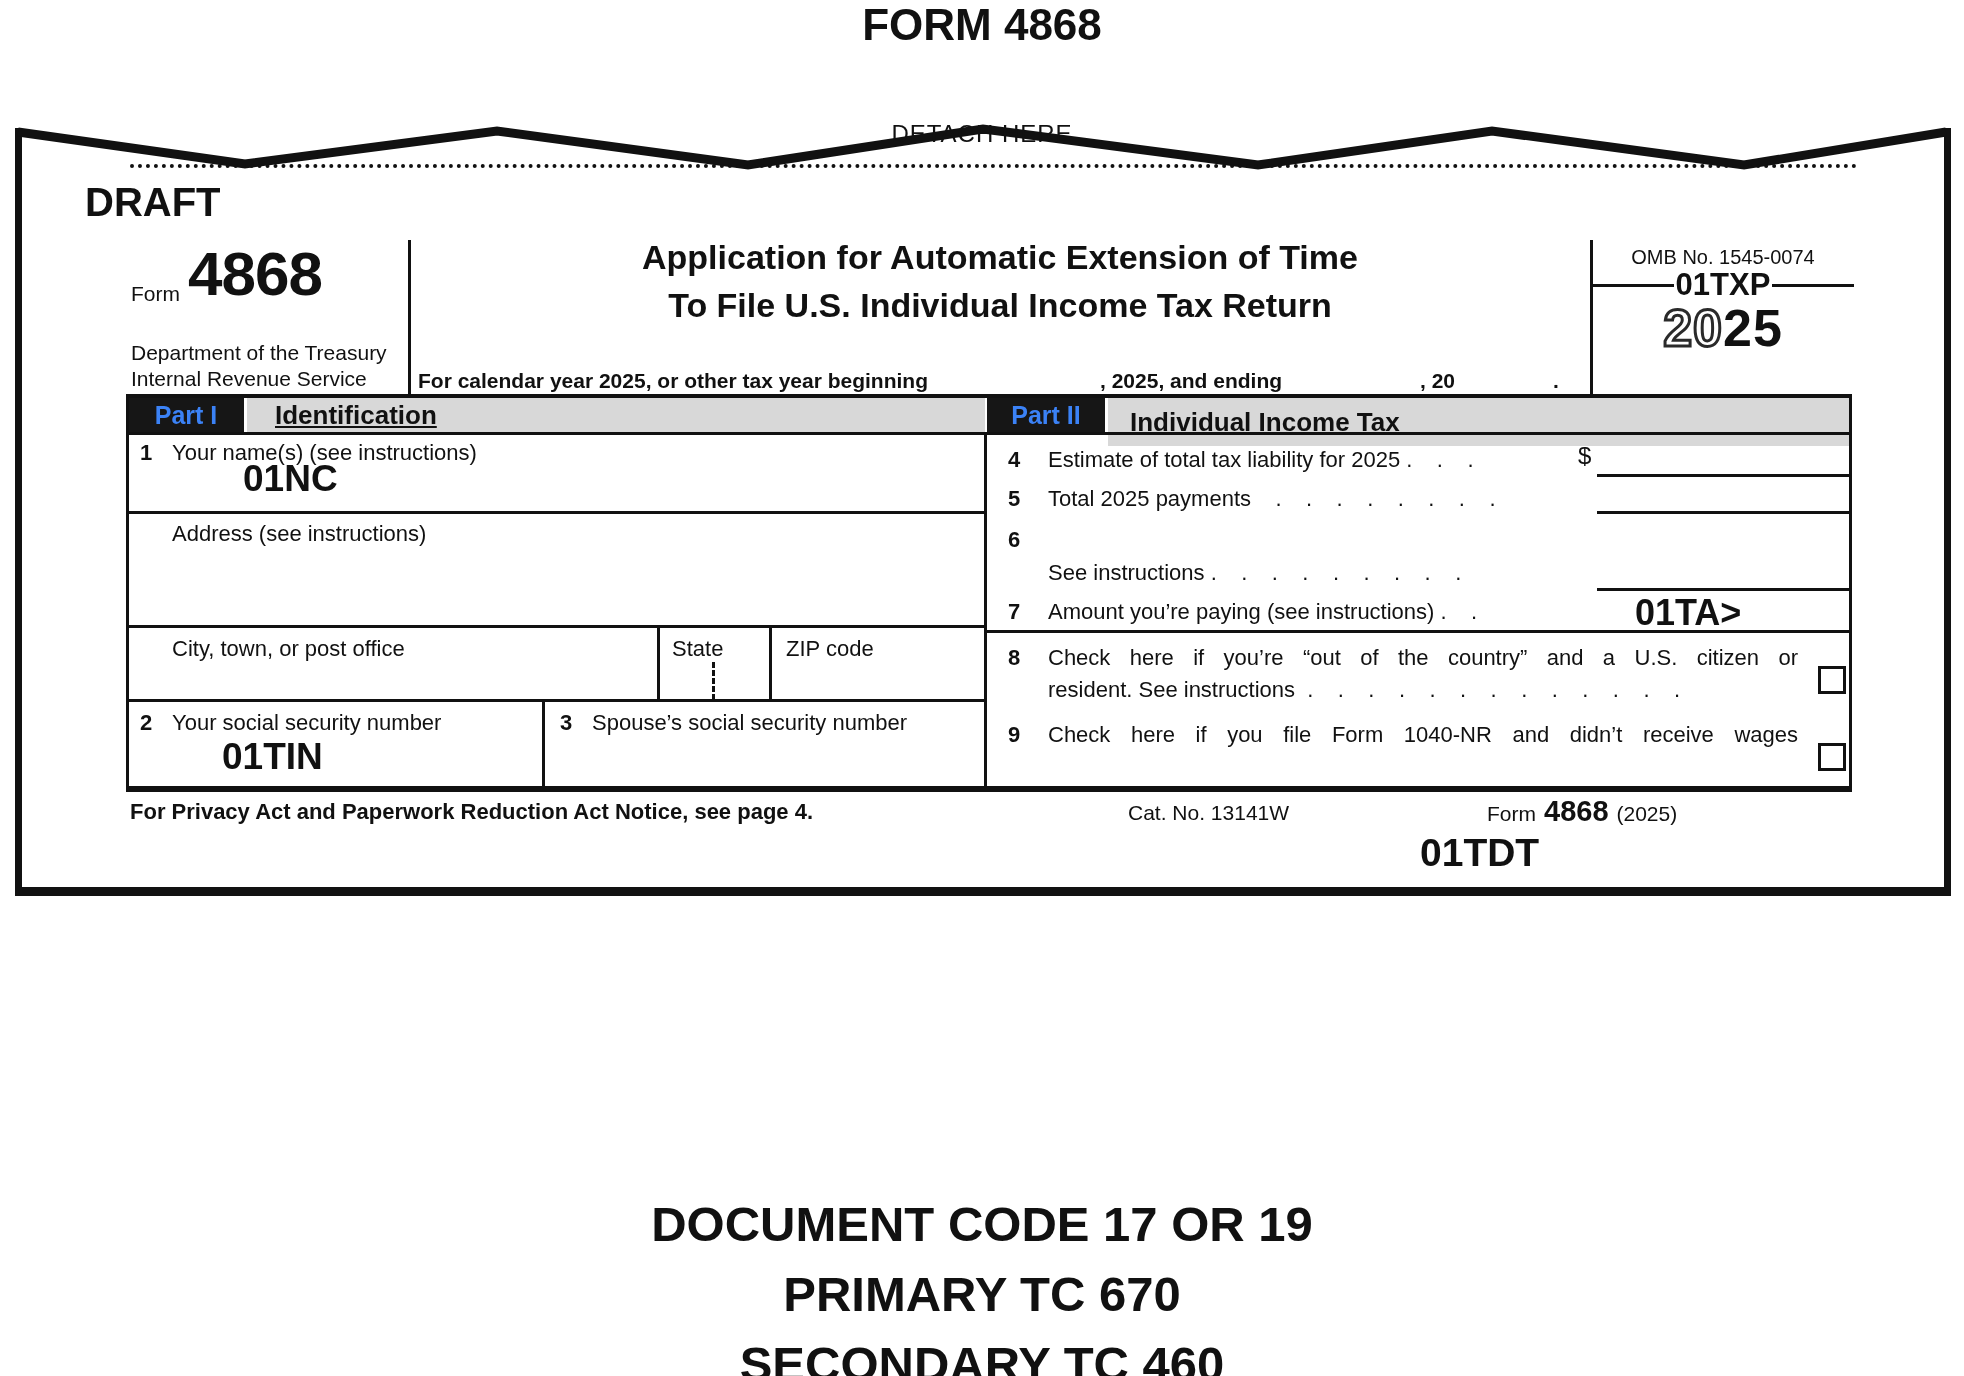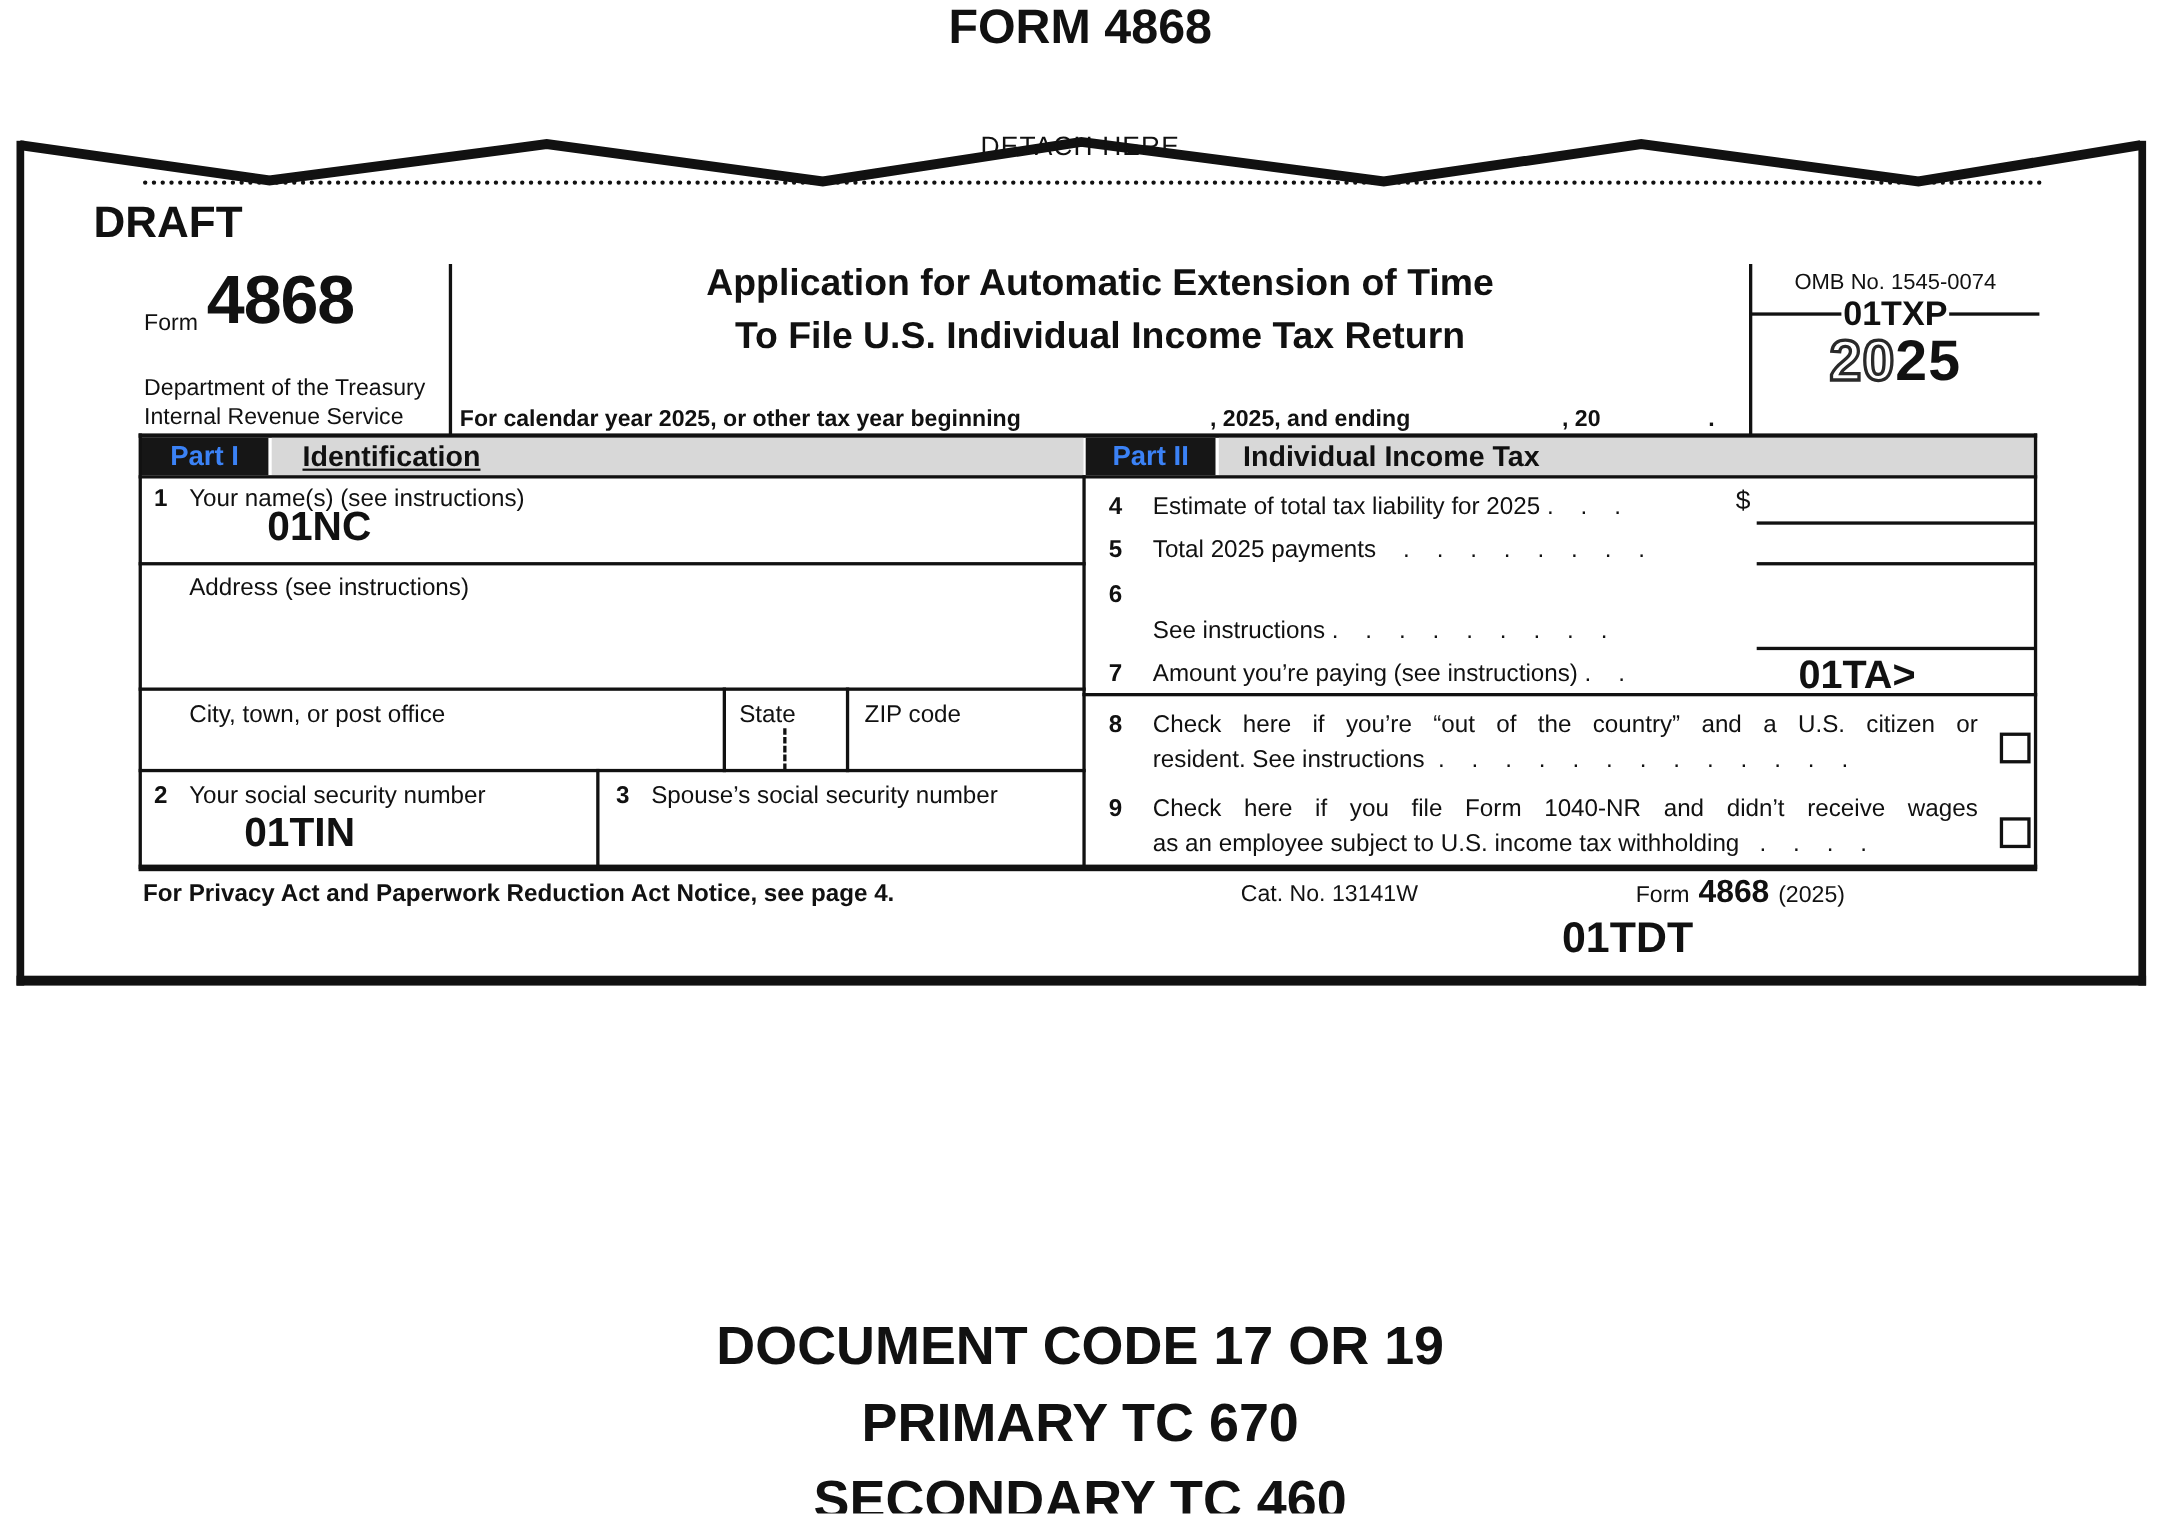--- a/index.html
+++ b/index.html
@@ -67,21 +67,21 @@
     <span class="line" style="flex:1; height:3px;"></span>
   </div>
   <div class="abs center" style="left:1592px; top:298px; width:262px; font-size:52px; font-weight:bold; letter-spacing:1px;">
     <span class="outline20">20</span><span>25</span>
   </div>
 
   <div class="abs line" style="left:126px; top:394px; width:1726px; height:4px;"></div>
   <div class="abs blackBox b" style="left:128px; top:398px; width:116px; height:34px; font-size:25px;">Part I</div>
   <div class="abs grayBar b" style="left:247px; top:398px; width:738px; height:34px; font-size:26px; padding-left:28px;text-decoration:underline;">Identification</div>
   <div class="abs blackBox b" style="left:987px; top:398px; width:118px; height:34px; font-size:25px;">Part II</div>
-  <div class="abs grayBar b" style="left:1108px; top:398px; width:744px; height:34px; font-size:26px; padding-left:22px;">Individual Income Tax</div>
+  <div class="abs grayBar b" style="left:1108px; top:398px; width:744px; height:48px; font-size:26px; padding-left:22px;">Individual Income Tax</div>
   <div class="abs line" style="left:126px; top:432px; width:1726px; height:3px;"></div>
 
   <div class="abs line" style="left:126px; top:394px; width:3px; height:396px;"></div>
   <div class="abs line" style="left:1849px; top:394px; width:3px; height:396px;"></div>
   <div class="abs line" style="left:984px; top:432px; width:3px; height:358px;"></div>
   <div class="abs line" style="left:126px; top:786px; width:1726px; height:6px;"></div>
 
   <div class="abs b" style="left:140px; top:440px; font-size:22px;">1</div>
   <div class="abs" style="left:172px; top:440px; font-size:22px;">Your name(s) (see instructions)</div>
   <div class="abs b" style="left:243px; top:458px; font-size:37px;">01NC</div>
@@ -127,21 +127,20 @@
   <div class="abs b" style="left:1635px; top:592px; font-size:36px;">01TA&gt;</div>
   <div class="abs line" style="left:984px; top:630px; width:868px; height:3px;"></div>
 
   <div class="abs b" style="left:1008px; top:645px; font-size:22px;">8</div>
   <div class="abs just" style="left:1048px; top:645px; width:750px; font-size:22px;">Check here if you’re “out of the country” and a U.S. citizen or</div>
   <div class="abs pre" style="left:1048px; top:677px; font-size:22px;">resident. See instructions  .    .    .    .    .    .    .    .    .    .    .    .    .</div>
   <div class="abs checkbox" style="left:1818px; top:666px; width:28px; height:28px;"></div>
 
   <div class="abs b" style="left:1008px; top:722px; font-size:22px;">9</div>
   <div class="abs just" style="left:1048px; top:722px; width:750px; font-size:22px;">Check here if you file Form 1040-NR and didn’t receive wages</div>
-  <div class="abs pre" style="left:1048px; top:754px; font-size:22px;">as an employee subject to U.S. income tax withholding   .    .    .    .</div>
   <div class="abs checkbox" style="left:1818px; top:743px; width:28px; height:28px;"></div>
 
   <div class="abs b" style="left:130px; top:799px; font-size:22px;">For Privacy Act and Paperwork Reduction Act Notice, see page 4.</div>
   <div class="abs" style="left:1128px; top:801px; font-size:21px;">Cat. No. 13141W</div>
   <div class="abs" style="left:1487px; top:795px; display:flex; align-items:baseline; gap:8px;">
     <span style="font-size:21px;">Form</span>
     <span class="b" style="font-size:29px;">4868</span>
     <span style="font-size:21px;">(2025)</span>
   </div>
   <div class="abs b" style="left:1420px; top:831px; font-size:39px;">01TDT</div>

